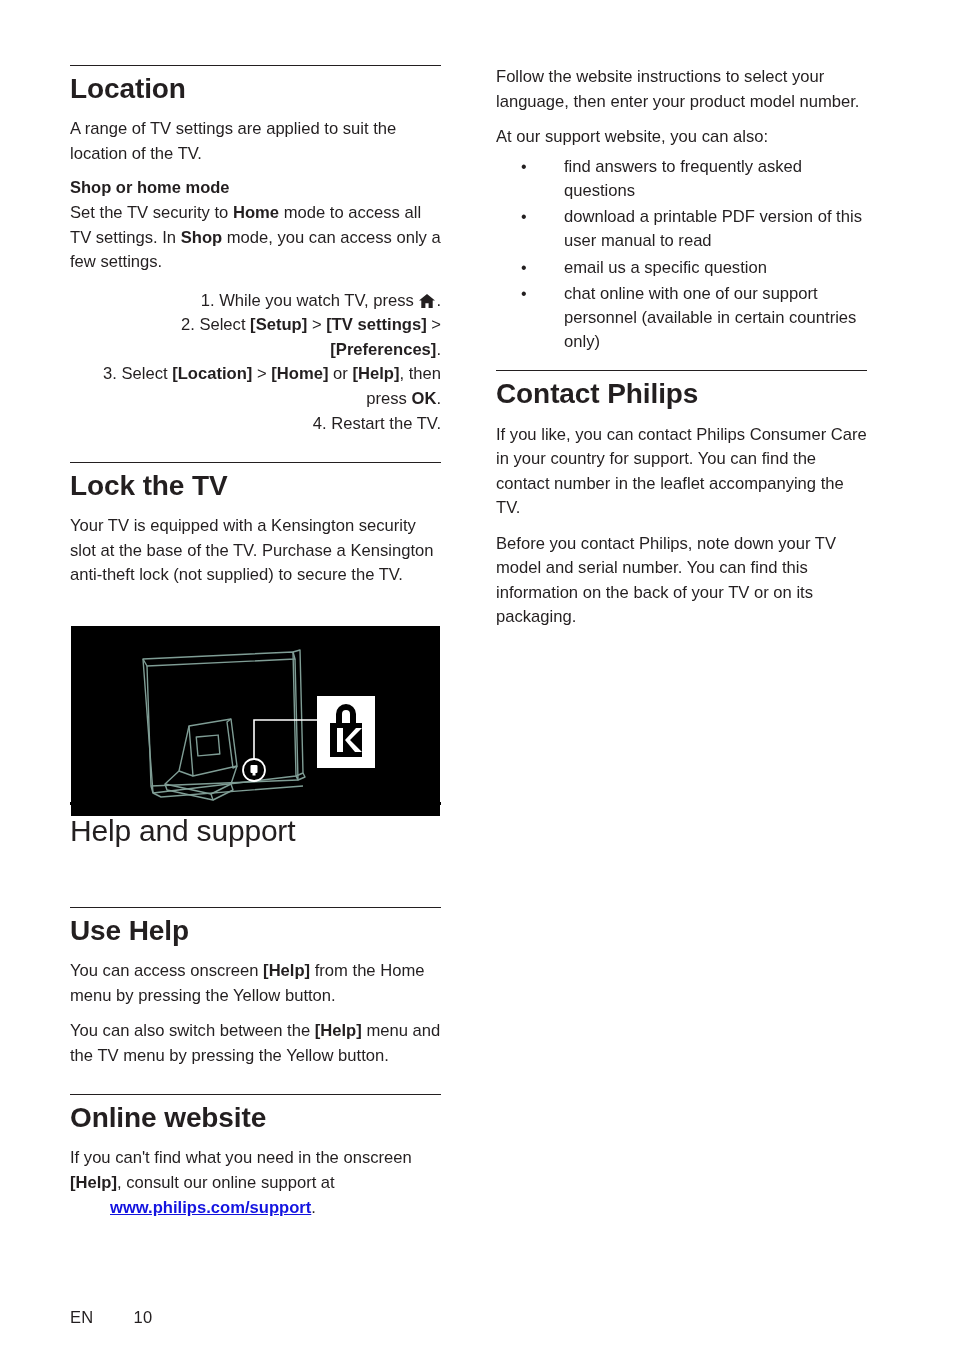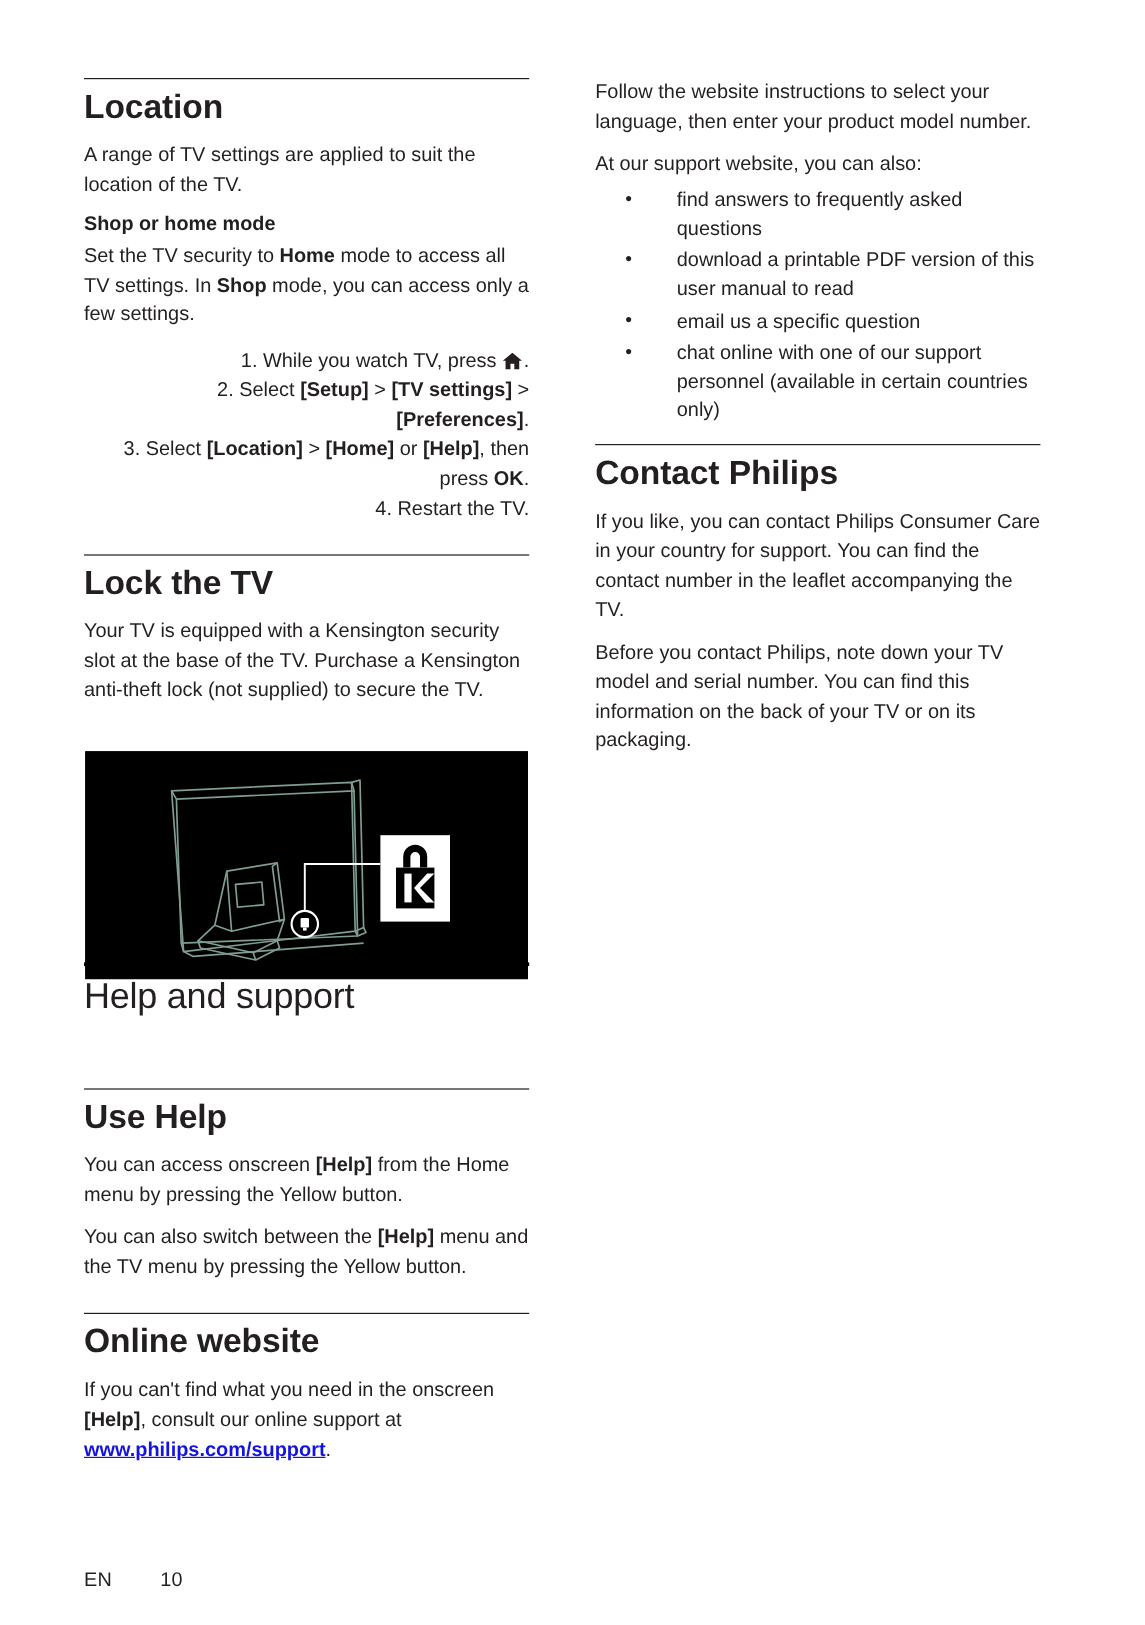--- a/index.html
+++ b/index.html
@@ -83,20 +83,21 @@
     color: #231f20;
     text-align: right;
   }
 
   b, strong { font-weight: 700; }
 
   a.link {
     color: #1414e0;
     text-decoration: underline;
     font-weight: 600;
+    margin-left: 40px;
   }
 
   
   ul.bullets {
     list-style: none;
     margin: 5px 0 0 0;
     padding: 0;
     font-size: 16.6px;
     line-height: 1.46;
   }

